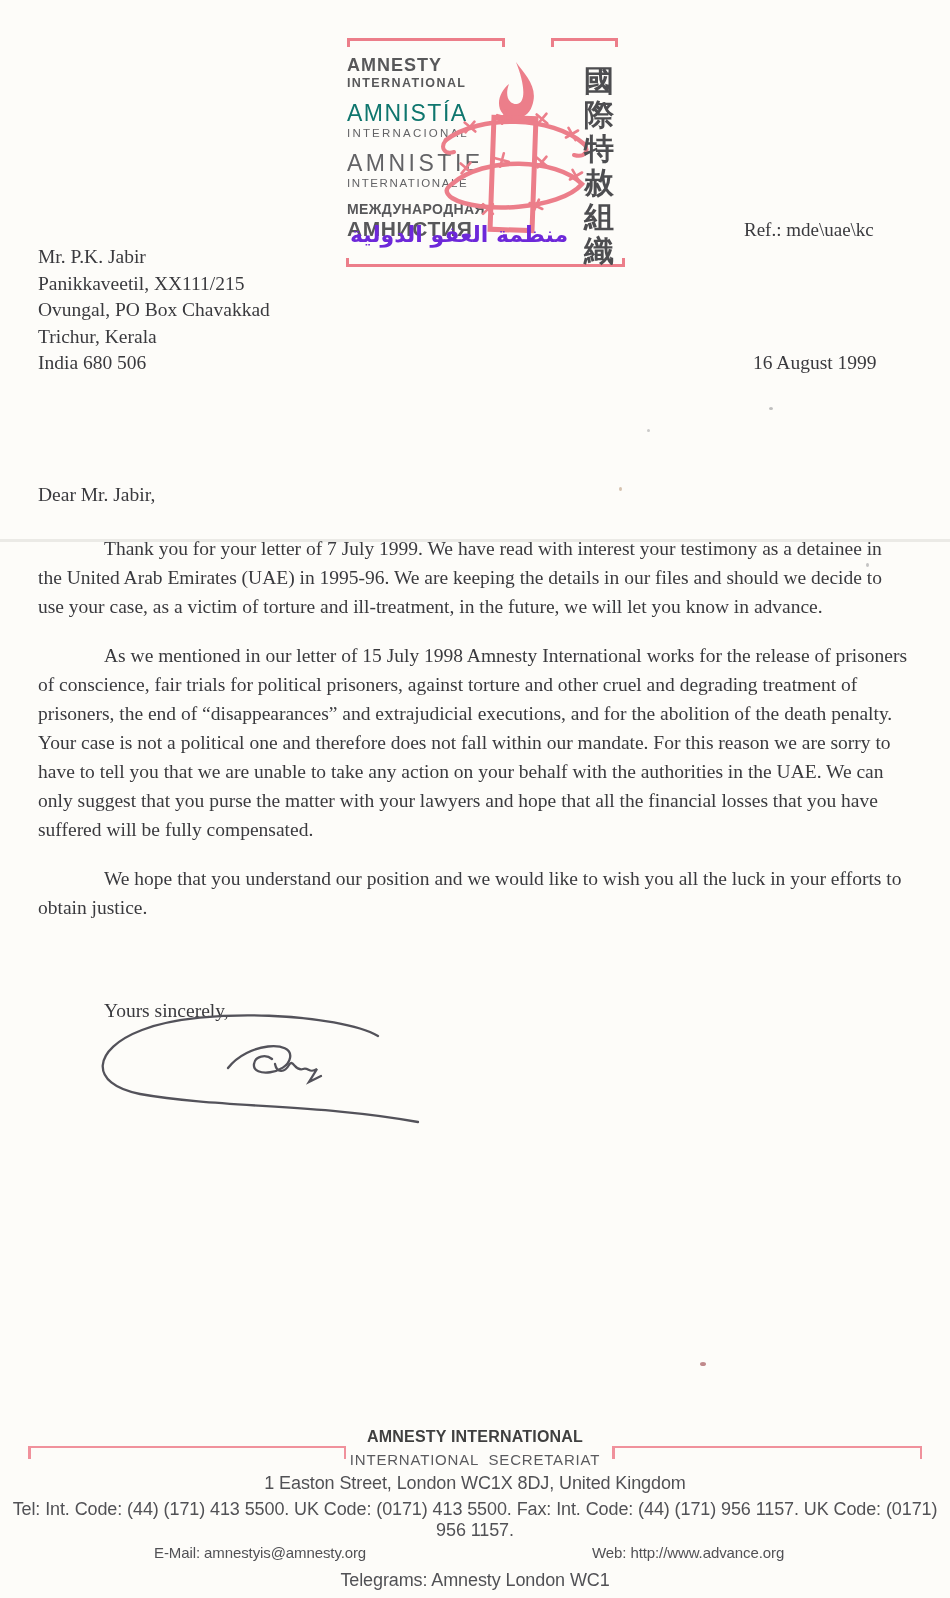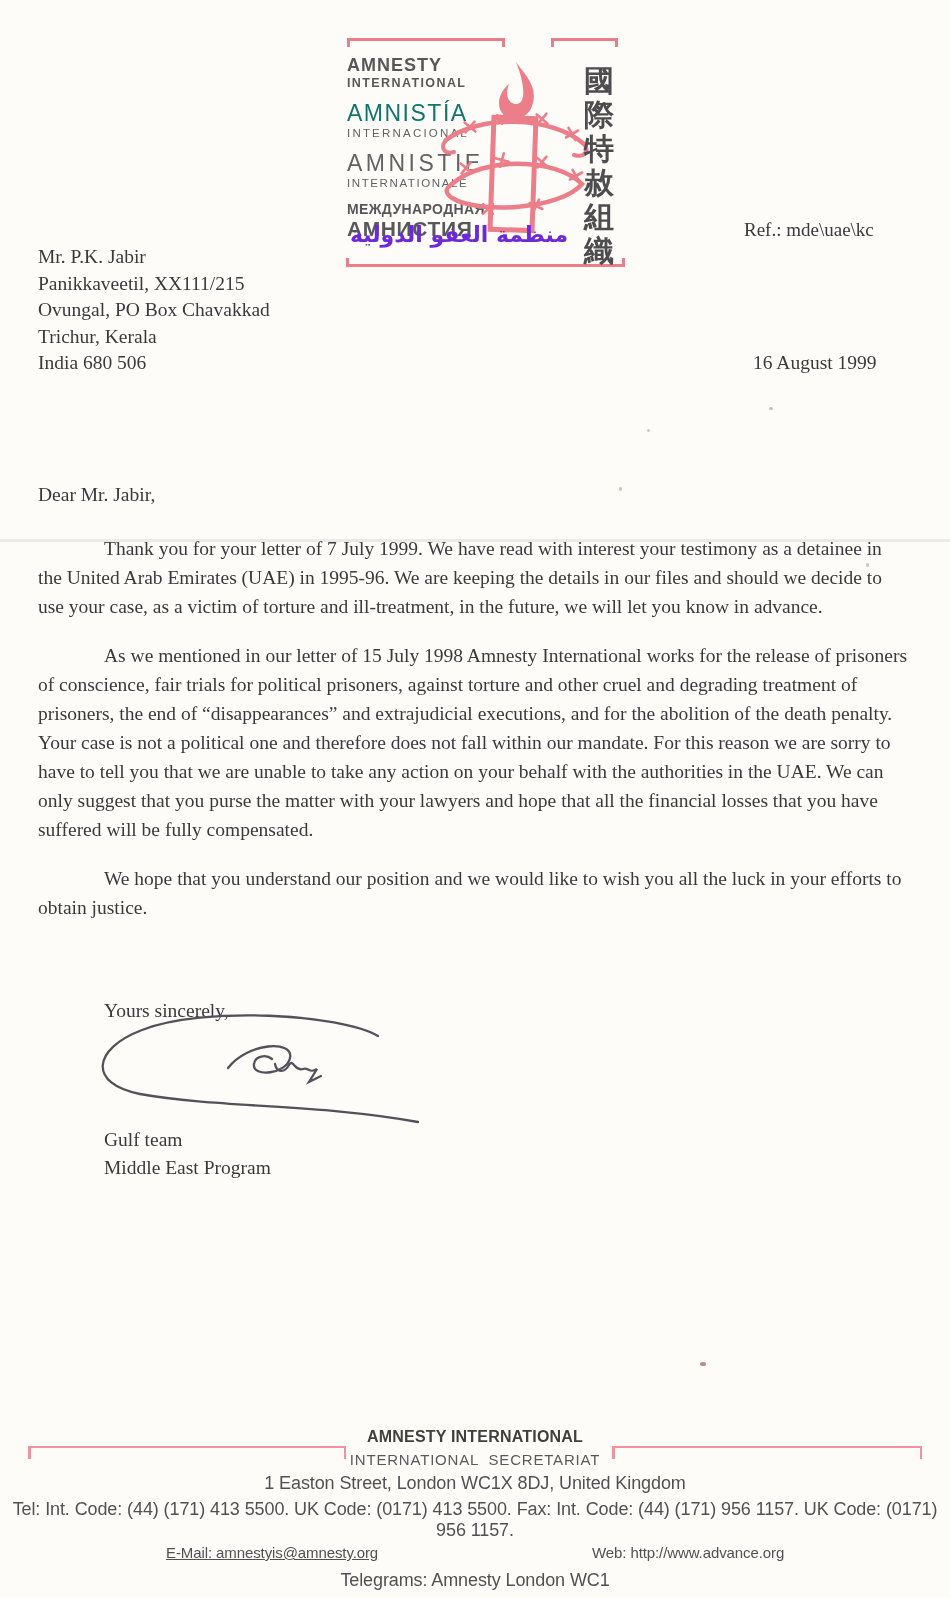--- a/index.html
+++ b/index.html
@@ -57,21 +57,21 @@
   .signature-svg{position:absolute;left:78px;top:1012px;}
   .signer{position:absolute;left:104px;top:1126px;font-size:19.5px;line-height:28px;}
 
   
   .footer{position:absolute;left:0;top:1428px;width:950px;text-align:center;
     font-family:"Liberation Sans","DejaVu Sans",sans-serif;color:#515155;letter-spacing:-0.1px;}
   .f-org{font-size:16px;font-weight:bold;color:#404040;letter-spacing:.2px;}
   .f-sec{font-size:15px;margin-top:5px;letter-spacing:.8px;word-spacing:5px;color:#5a5a5e;}
   .f-line{font-size:18px;margin-top:5px;}
   .f-row{position:relative;height:21px;margin-top:3px;font-size:15px;}
-  .f-email{position:absolute;left:166px;text-decoration:underline;}
+  .f-email{position:absolute;left:154px;}
   .f-web{position:absolute;left:592px;}
 
   
   .scan-band{position:absolute;left:0;top:539px;width:950px;height:3px;background:#e9e8e3;opacity:.9;}
   .speck{position:absolute;border-radius:50%;}
 </style>
 </head>
 <body>
 
 <div class="page">
@@ -176,24 +176,20 @@
   <div class="valediction">Yours sincerely,</div>
 
   <svg class="signature-svg" width="350" height="112" viewBox="0 0 350 112">
     <g stroke="#53525a" stroke-width="2.3" fill="none" stroke-linecap="round">
       <path d="M300,24 C262,2 126,-6 64,18 C14,37 10,72 62,82 C140,96 244,92 340,110"></path>
       <path d="M150,56 C170,30 216,28 212,46 C209,62 174,66 176,52 C177,44 188,42 194,47"></path>
       <path d="M197,52 C199,62 207,60 211,53 C215,46 217,60 225,57 C231,55 231,62 239,57 L231,70 L243,64"></path>
     </g>
   </svg>
 
-  <div class="signer">
-    <div>Gulf team</div>
-    <div>Middle East Program</div>
-  </div>
 
   <div class="footer-bracket" style="left:28px;top:1446px;width:318px;"></div>
   <div class="footer-bracket" style="left:612px;top:1446px;width:310px;"></div>
 
   <div class="footer">
     <div class="f-org">AMNESTY INTERNATIONAL</div>
     <div class="f-sec">INTERNATIONAL SECRETARIAT</div>
     <div class="f-line">1 Easton Street, London WC1X 8DJ, United Kingdom</div>
     <div class="f-line">Tel: Int. Code: (44) (171) 413 5500. UK Code: (0171) 413 5500. Fax: Int. Code: (44) (171) 956 1157. UK Code: (0171) 956 1157.</div>
     <div class="f-row">

